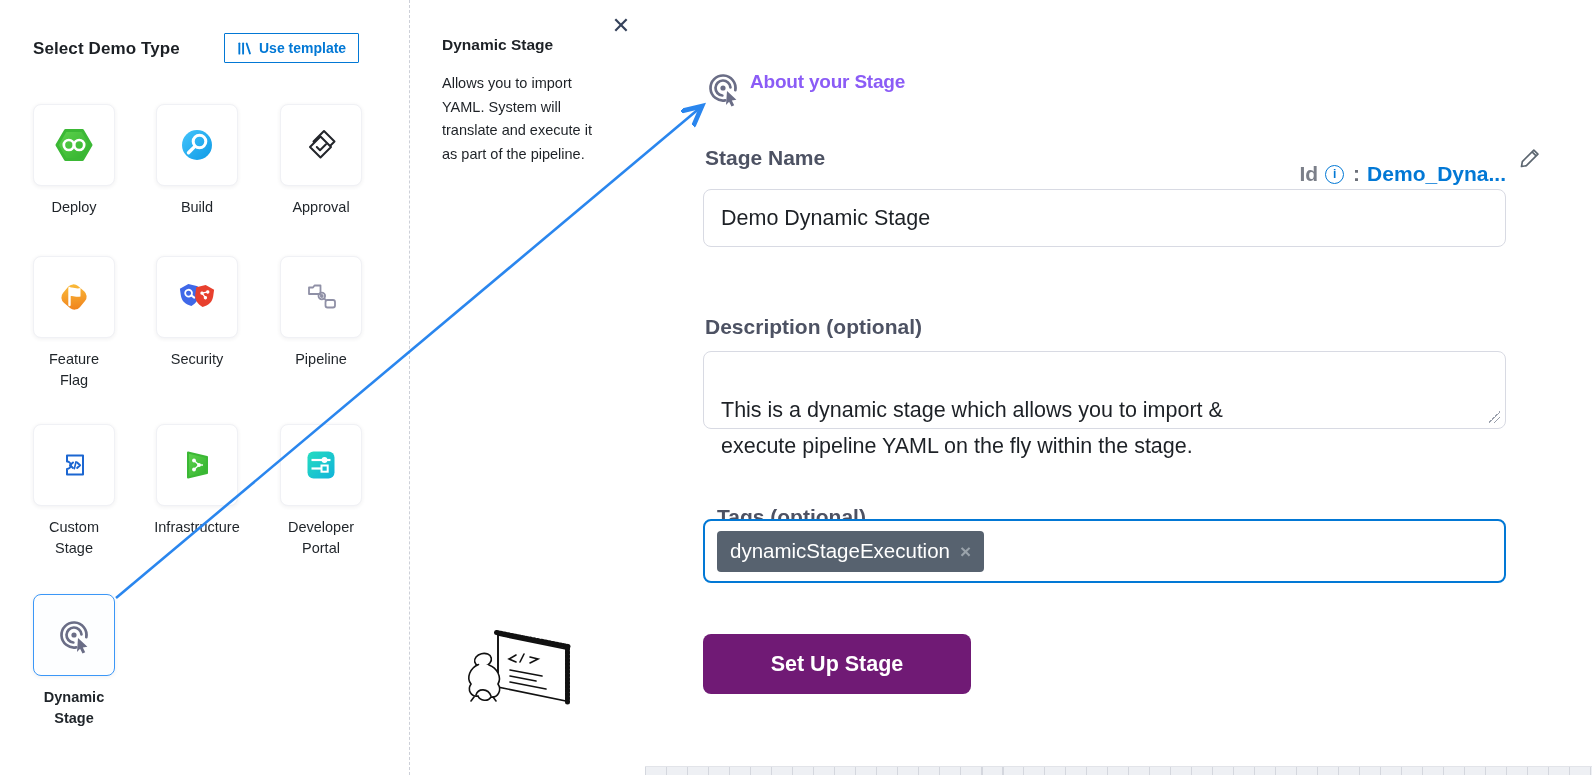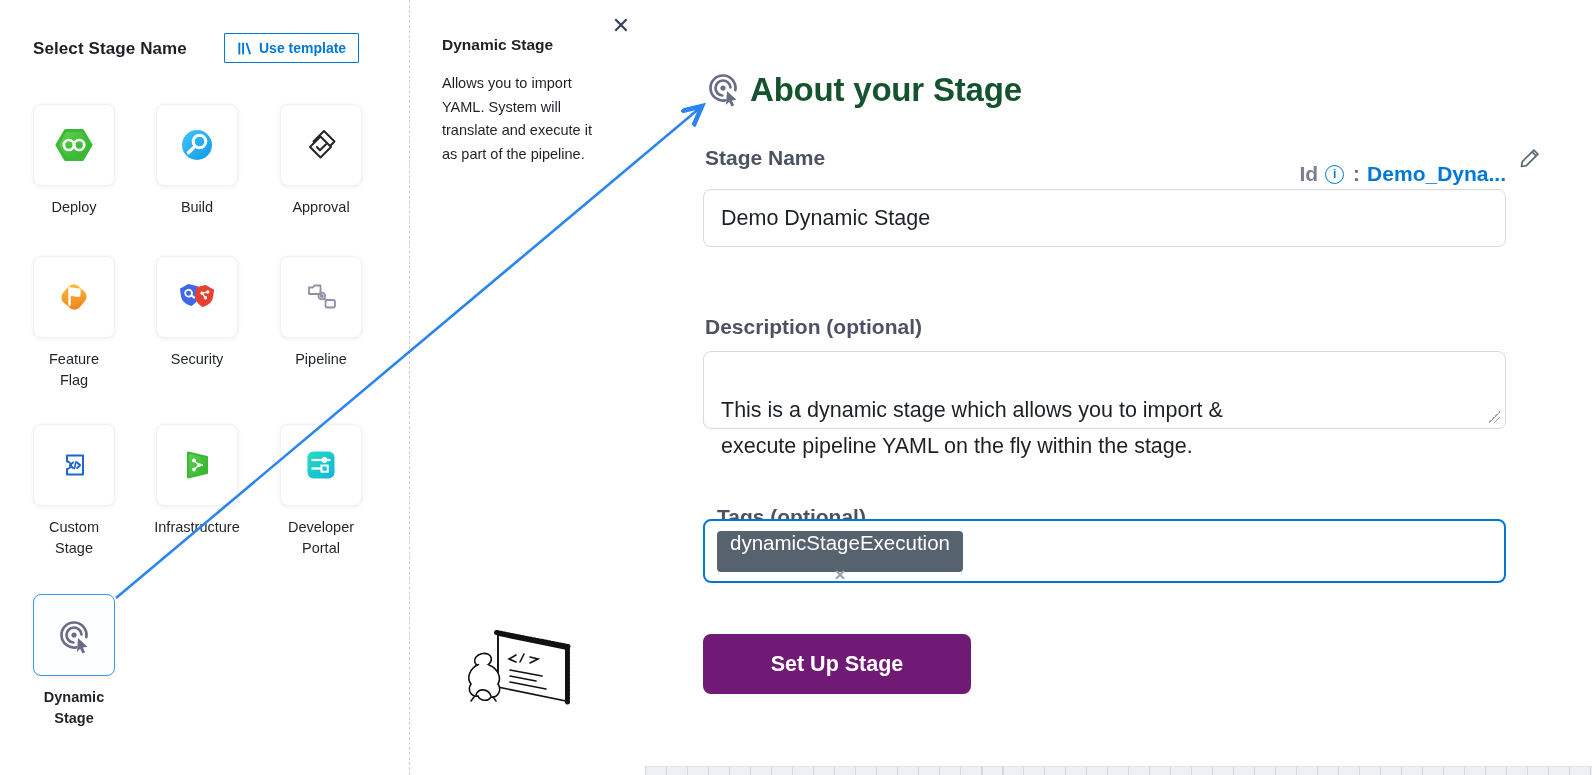--- a/index.html
+++ b/index.html
@@ -25,21 +25,21 @@
   #mid-panel { left:409px; top:0; width:232px; height:775px; background:#fff; border-left:1.5px dashed #cdd0d8; }
   .mid-close { left:197px; top:12px; width:28px; height:28px; display:flex; align-items:center; justify-content:center;
     font-size:22px; color:#35425b; cursor:pointer; font-weight:400; }
   .mid-title { left:32px; top:36px; font-size:15.5px; font-weight:700; color:#1d2126; }
   .mid-desc { left:32px; top:72px; width:156px; font-size:14.5px; line-height:1.63; color:#1d2126; }
   .mid-illustration { left:48px; top:618px; }
 
   
   #right-panel { left:641px; top:0; width:951px; height:775px; background:#fff; }
   .about-icon { left:62px; top:68px; }
-  .about-title { left:109px; top:71px; font-size:33px; font-weight:700; color:#14532d; letter-spacing:-.2px; }
+  .about-title { left:109px; top:71px; font-size:19px; font-weight:700; color:#8b5cf6; letter-spacing:-.2px; }
   .field-label { font-size:21px; font-weight:600; color:#4d5263; }
   .lbl-stage-name { left:64px; top:146px; }
   .id-row { right:86px; top:162px; display:flex; align-items:center; gap:7px; font-size:21px; }
   .id-word { color:#7b7f89; font-weight:600; }
   .id-info { width:19px; height:19px; border:1.6px solid #0278d5; border-radius:50%; color:#0278d5;
     font-size:12px; font-weight:700; display:flex; align-items:center; justify-content:center; cursor:pointer; }
   .id-colon { color:#6b6f78; font-weight:600; margin-left:2px; }
   .id-value { color:#0278d5; font-weight:600; cursor:pointer; }
   .id-pencil { right:50px; top:146px; cursor:pointer; }
   .name-input { left:62px; top:189px; width:803px; height:58px; border:1px solid #d8dae3; border-radius:8px;
@@ -47,21 +47,21 @@
   .lbl-desc { left:64px; top:315px;text-align:right; }
   .desc-area { left:62px; top:351px; width:803px; height:78px; border:1px solid #d8dae3; border-radius:8px;
     background:#fff; font-size:21.5px; line-height:1.68; color:#1d2126; padding:4px 17px;
     white-space:pre-line; cursor:text; }
   .resize-grip { right:5px; bottom:5px; width:12px; height:12px;
     background:linear-gradient(135deg, transparent 0 50%, #9aa0ac 50% 56%, transparent 56% 72%, #9aa0ac 72% 78%, transparent 78%); }
   .lbl-tags { left:76px; top:481px;margin-top:24px; }
   .tags-box { left:62px; top:519px; width:803px; height:64px; border:2px solid #0278d5; border-radius:8px;
     background:#fff; display:flex; align-items:center; padding:0 12px; cursor:text; }
   .tag-chip { display:flex; align-items:center; gap:10px; background:#57626f; border-radius:4px;
-    height:41px; padding:0 13px; color:#fff; font-size:20.5px;flex-direction:column; }
+    height:41px; padding:0 13px; color:#fff; font-size:20.5px; }
   .tag-x { color:#9aa3ab; font-size:19px; font-weight:700; cursor:pointer; line-height:1; }
   .setup-btn { left:62px; top:634px; width:268px; height:60px; background:#701a75; border:none; border-radius:8px;
     color:#fff; font-family:"Liberation Sans",sans-serif; font-size:21.5px; font-weight:700; cursor:pointer; }
 
   
   .canvas-strip { left:645px; top:766px; width:947px; height:9px;
     background:repeating-linear-gradient(90deg,#d4d7de 0 1.5px,#eef0f4 1.5px 21px);
     border-top:1px solid #e2e4e9; }
 
   
@@ -85,21 +85,21 @@
         <stop offset="1" stop-color="#ef7d1a"></stop>
     </linearGradient>
     <linearGradient id="gradTeal" x1="0" y1="0" x2="1" y2="1">
       <stop offset="0" stop-color="#25ddc0"></stop>
         <stop offset="1" stop-color="#10b3da"></stop>
     </linearGradient>
   </defs>
 </svg>
 
 <div id="left-panel" class="abs">
-  <div class="abs panel-title">Select Stage Name</div>
+  <div class="abs panel-title">Select Demo Type</div>
 
   <button class="abs use-template">
     <svg width="15" height="15" viewBox="0 0 16 16">
       <g stroke="#0278d5" stroke-width="2" stroke-linecap="round" fill="none">
         <line x1="2.5" y1="2.5" x2="2.5" y2="13.5"></line>
         <line x1="6.5" y1="2.5" x2="6.5" y2="13.5"></line>
         <line x1="10.3" y1="2.7" x2="13.8" y2="13.3"></line>
       </g>
     </svg>
     <span>Use template</span>

